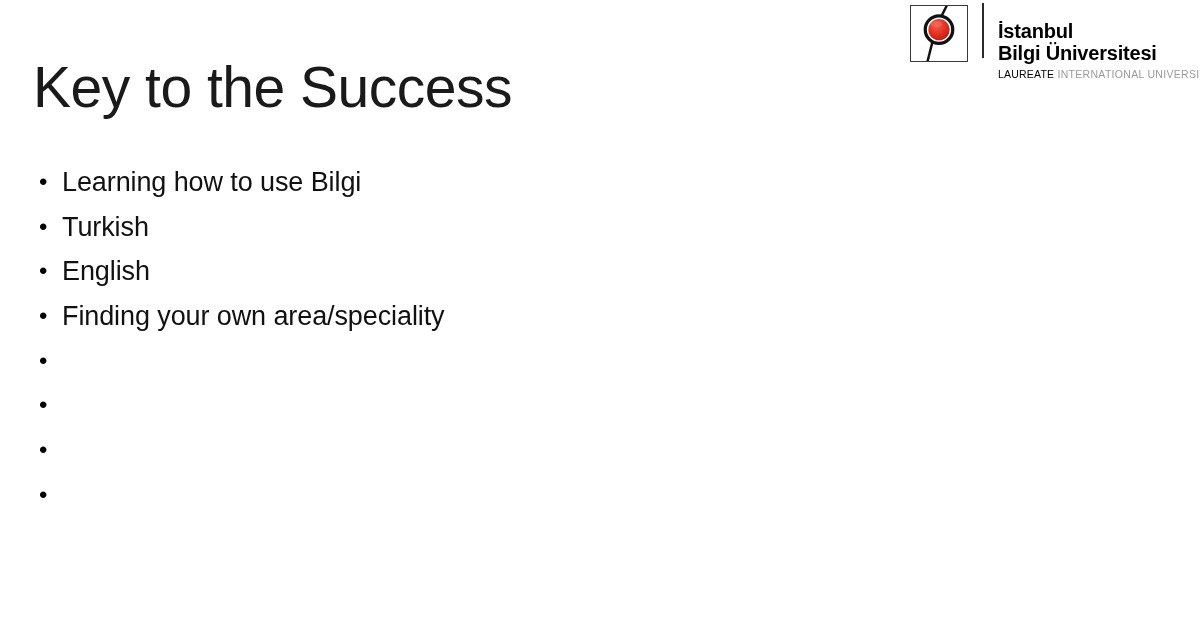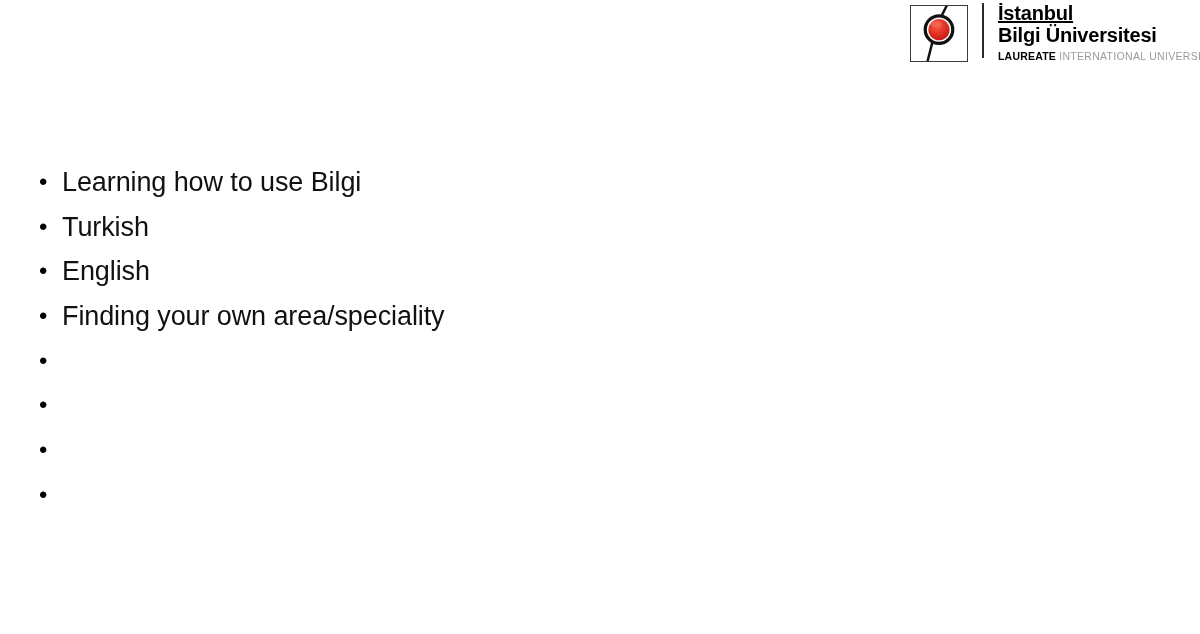--- a/index.html
+++ b/index.html
@@ -66,33 +66,33 @@
 
   .logo-line1, .logo-line2 {
     font-family: "Liberation Sans", sans-serif;
     font-weight: bold;
     font-size: 20px;
     line-height: 22px;
     color: #000000;
     letter-spacing: -0.2px;
     white-space: nowrap;
   }
-  .logo-line1 { padding-top: 2px; text-decoration: underline; }
+  .logo-line1 { padding-top: 20px; }
 
   .logo-tagline {
     margin-top: 4px;
     font-family: "Liberation Sans", sans-serif;
     font-size: 10.5px;
     line-height: 12px;
     letter-spacing: 0.3px;
     white-space: nowrap;
     color: #9b9b9b;
   }
   .logo-tagline .laureate {
-    font-weight: bold;
+    font-weight: normal;
     color: #000000;
     letter-spacing: 0.2px;
   }
 
   
   .slide-title {
     position: absolute;
     left: 33px;
     top: 54px;
     font-family: "Liberation Sans", sans-serif;
@@ -137,20 +137,21 @@
     color: #111111;
     white-space: nowrap;
     letter-spacing: -0.1px;
   }
 </style>
 </head>
 <body>
 
 <div class="slide">
 
+  <div class="slide-title">Key to the Success</div>
 
   <div class="bullet-list">
 
     <div class="bullet-item">
       <span class="bullet-dot">•</span>
       <span class="bullet-text">Learning how to use Bilgi</span>
     </div>
 
     <div class="bullet-item">
       <span class="bullet-dot">•</span>

